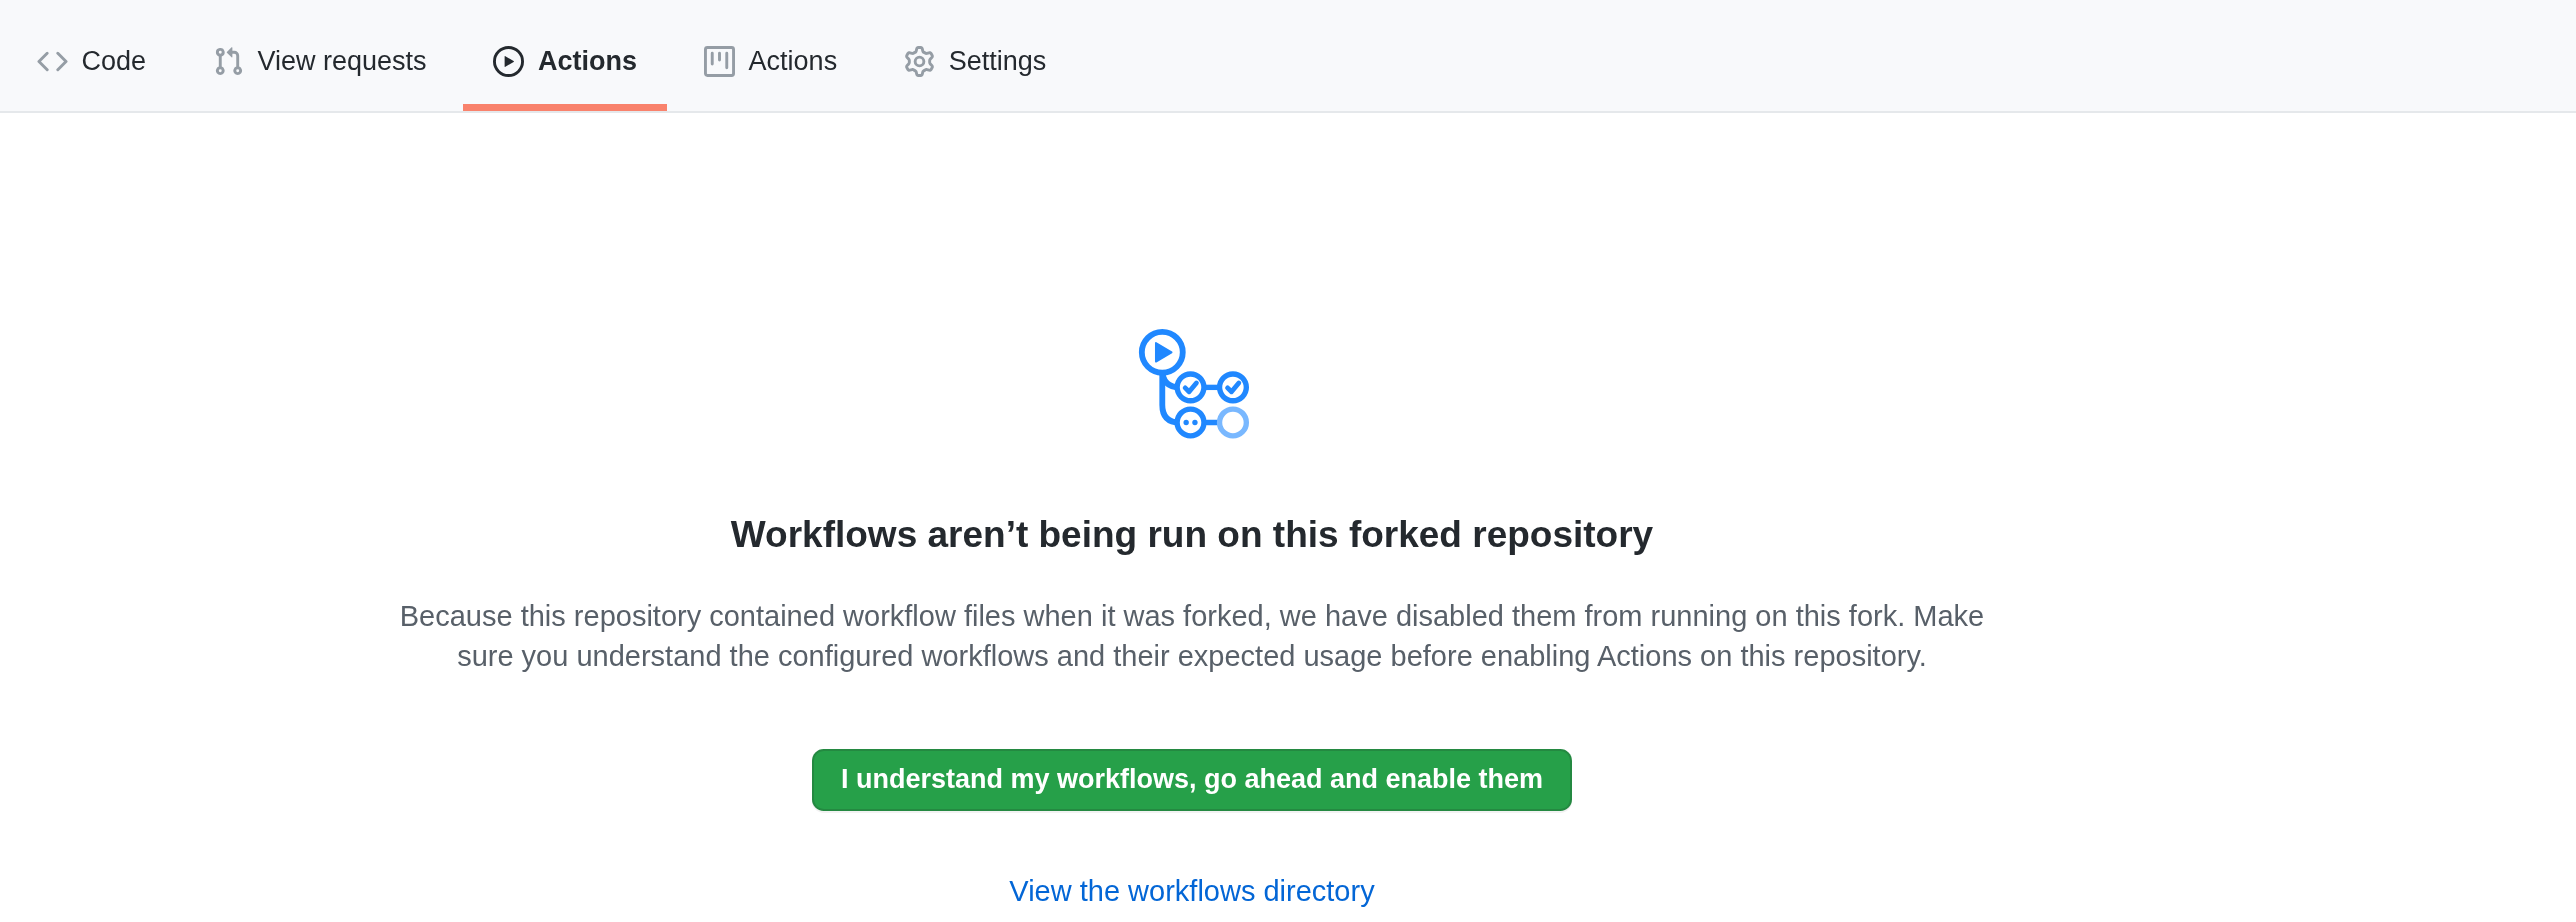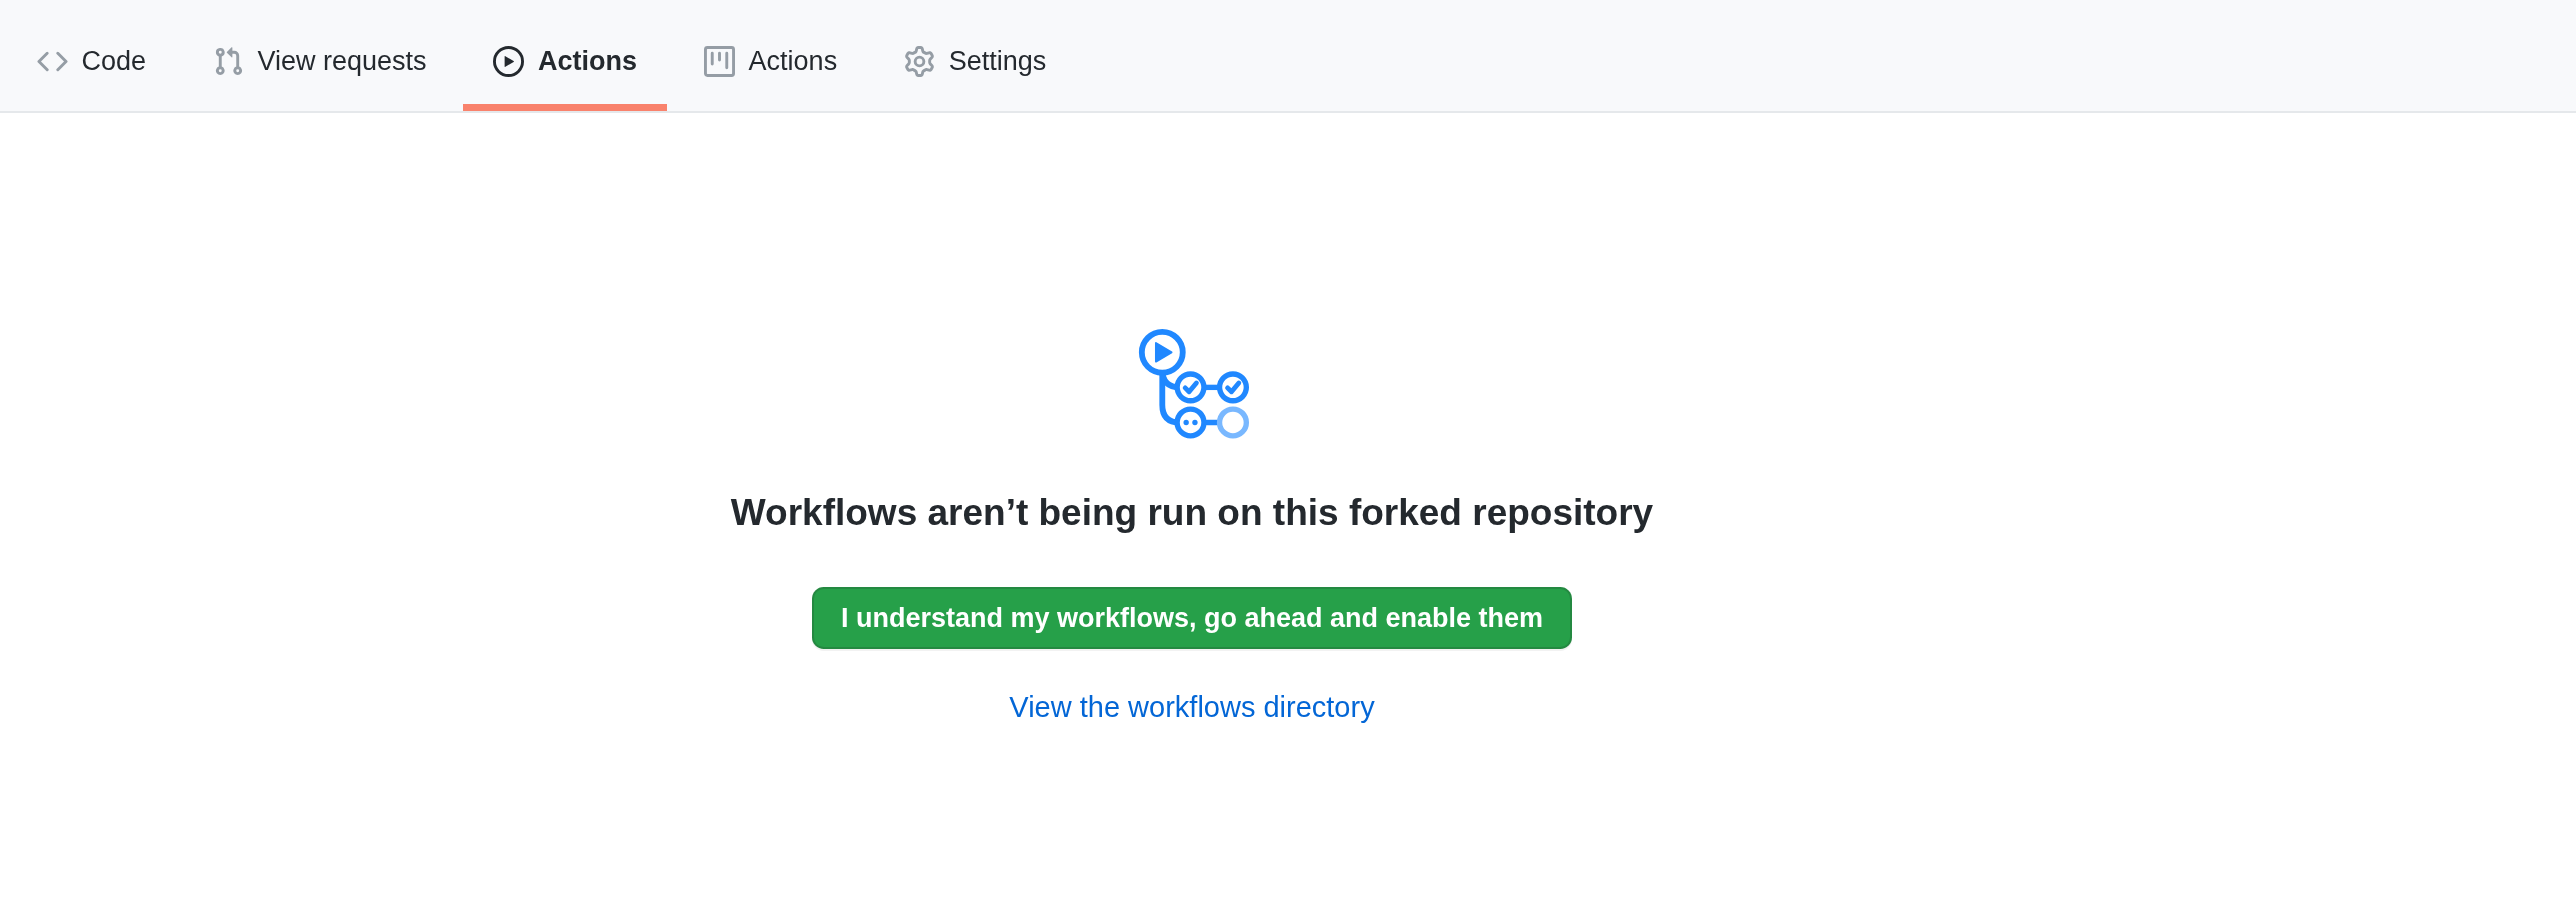--- a/index.html
+++ b/index.html
@@ -13,21 +13,21 @@
     border-bottom:7.8px solid transparent; margin-right:6.8px; text-decoration:none;
     color:#24292e; cursor:pointer; }
   .tab-label { font-size:27px; line-height:27px; margin-left:13.7px; white-space:nowrap; }
   .tab .octicon { width:31px; height:31px; display:block; }
   .tab .octicon svg { width:31px; height:31px; fill:#959da5; display:block; }
   .tab.selected { border-bottom-color:#f9826c; }
   .tab.selected .tab-label { font-weight:700; }
   .tab.selected .octicon svg { fill:#24292e; }
 
   
-  .content-col { width:2384px; display:flex; flex-direction:column; align-items:center; }
+  .content-col { width:2384px; display:flex; flex-direction:column; align-items:center;gap:22px; }
   .illustration { margin-top:212px; width:115px; height:115px; }
   .bs-heading { margin-top:49px; font-size:37px; line-height:47px; font-weight:700; color:#24292e; text-align:center; }
   .bs-desc { margin-top:15.6px; font-size:29px; line-height:40px; color:#586069; text-align:center; max-width:1642px; }
   .btn-primary { margin-top:51px; height:62px; padding:0 27px; background:#26a049;
     border:2px solid rgba(27,31,35,0.18); border-radius:11.7px; color:#ffffff;
     font-family:"Liberation Sans", sans-serif; font-size:27px; font-weight:700;
     box-shadow:0 2px 0 rgba(27,31,35,0.06); cursor:pointer; }
   .bs-link { margin-top:37px; font-size:29px; line-height:43px; color:#0366d6; text-decoration:none; cursor:pointer;text-align:right; }
 </style>
 </head>
@@ -103,19 +103,20 @@
       <circle cx="57" cy="100" r="13.75" stroke="#2088ff" stroke-width="5.5" fill="#ffffff"></circle>
       <circle cx="52.5" cy="100" r="2.75" fill="#2088ff"></circle>
       <circle cx="61.5" cy="100" r="2.75" fill="#2088ff"></circle>
 
       <circle cx="100.5" cy="100" r="13.75" stroke="#79b8ff" stroke-width="5.5" fill="#ffffff"></circle>
     </svg>
   </div>
 
   <h1 class="bs-heading">Workflows aren’t being run on this forked repository</h1>
 
+  <p class="bs-desc">Because this repository contained workflow files when it was forked, we have disabled them from running on this fork. Make sure you understand the configured workflows and their expected usage before enabling Actions on this repository.</p>
 
   <button class="btn-primary">I understand my workflows, go ahead and enable them</button>
 
   <a class="bs-link" href="#">View the workflows directory</a>
 
 </main>
 
 
 </body></html>

